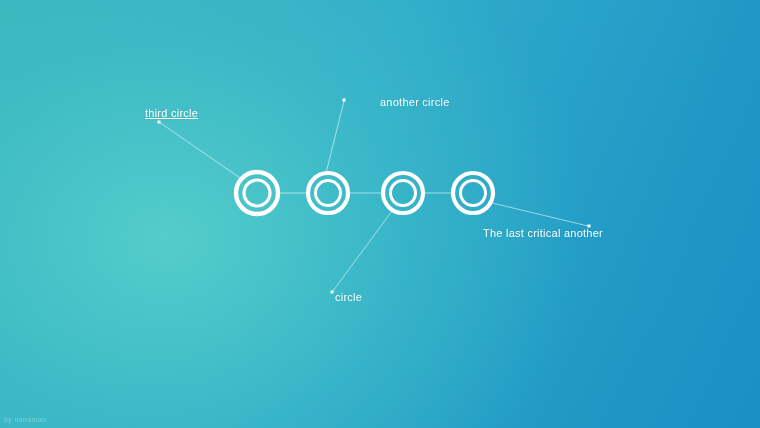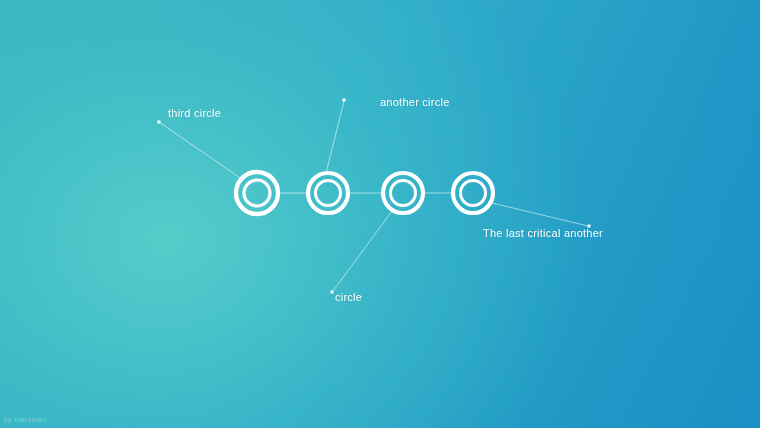--- a/index.html
+++ b/index.html
@@ -91,20 +91,20 @@
     </g>
 
     <g>
       <rect width="3" height="3" fill="#ffffff" x="157.5" y="120.5"></rect>
       <rect width="3" height="3" fill="#ffffff" x="342.5" y="98.5"></rect>
       <rect width="3" height="3" fill="#ffffff" x="330.5" y="290.5"></rect>
       <rect width="3" height="3" fill="#ffffff" x="587.5" y="224.5"></rect>
     </g>
   </svg>
 
-  <div class="lbl" style="left: 168px; top: 107px;">third circle</div>
+  <div class="lbl" style="left: 145px; top: 107px; text-decoration: underline;">third circle</div>
   <div class="lbl" style="left: 348px; top: 96px; margin-left: 32px;">another circle</div>
   <div class="lbl" style="left: 335px; top: 291px;">circle</div>
   <div class="lbl" style="left: 483px; top: 227px;">The last critical another</div>
 
   <div class="watermark">by nanaman</div>
 
 </div>
 
 </body></html>

